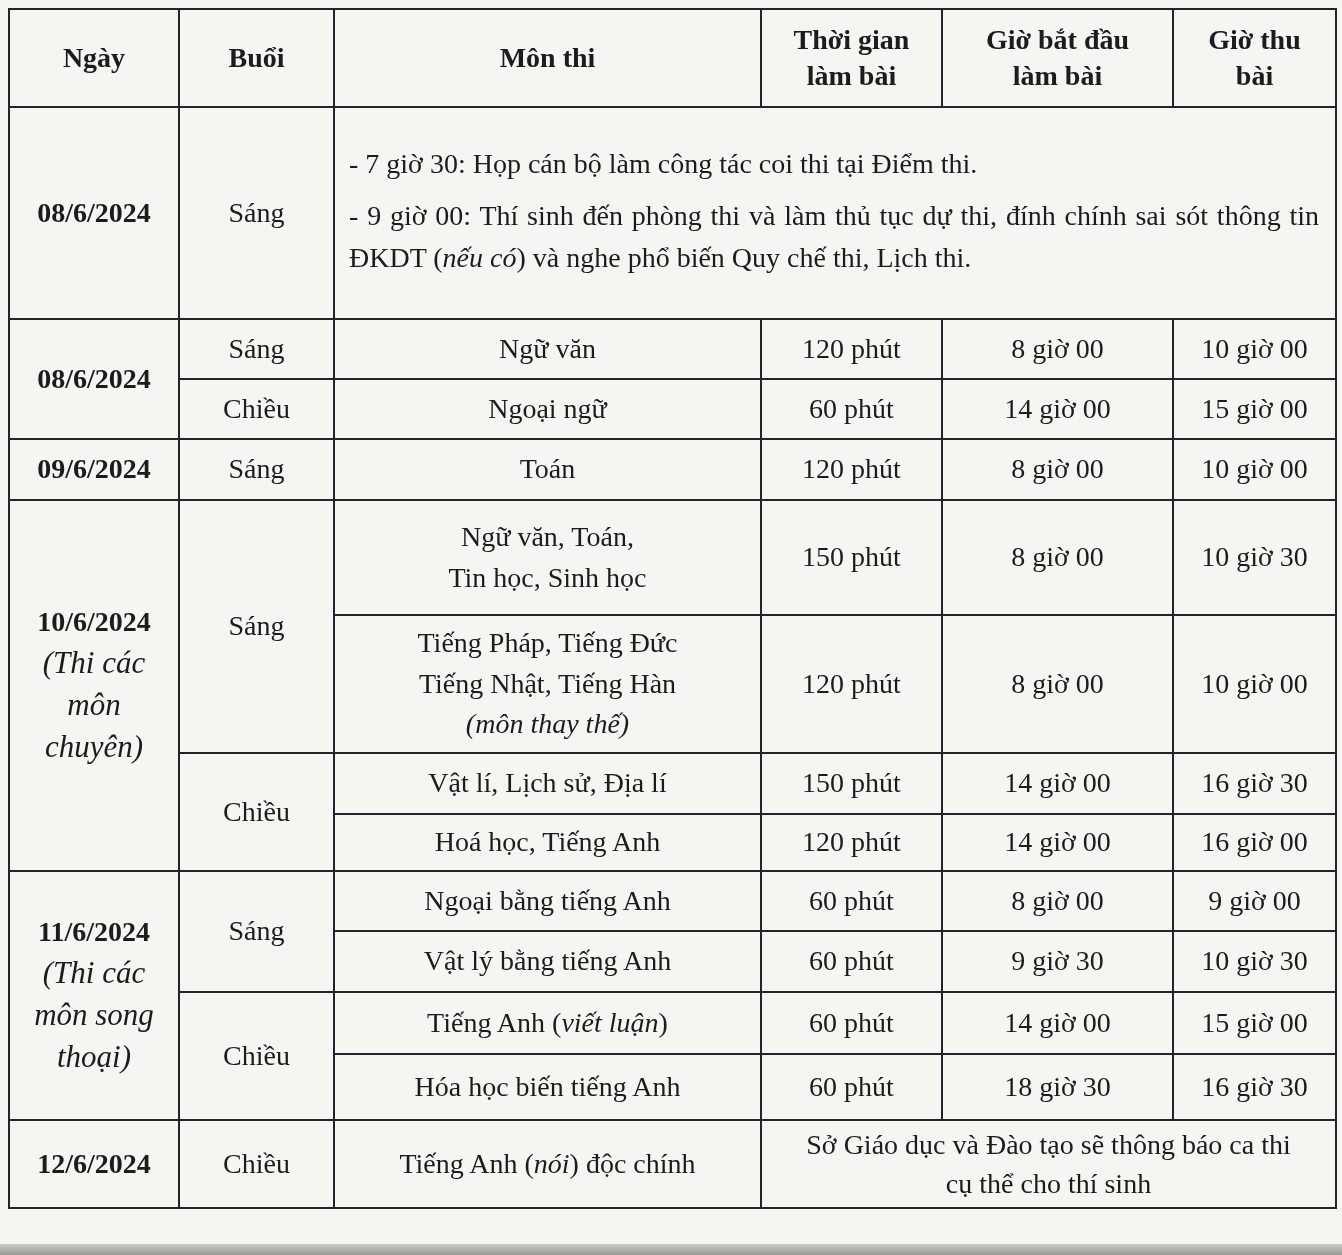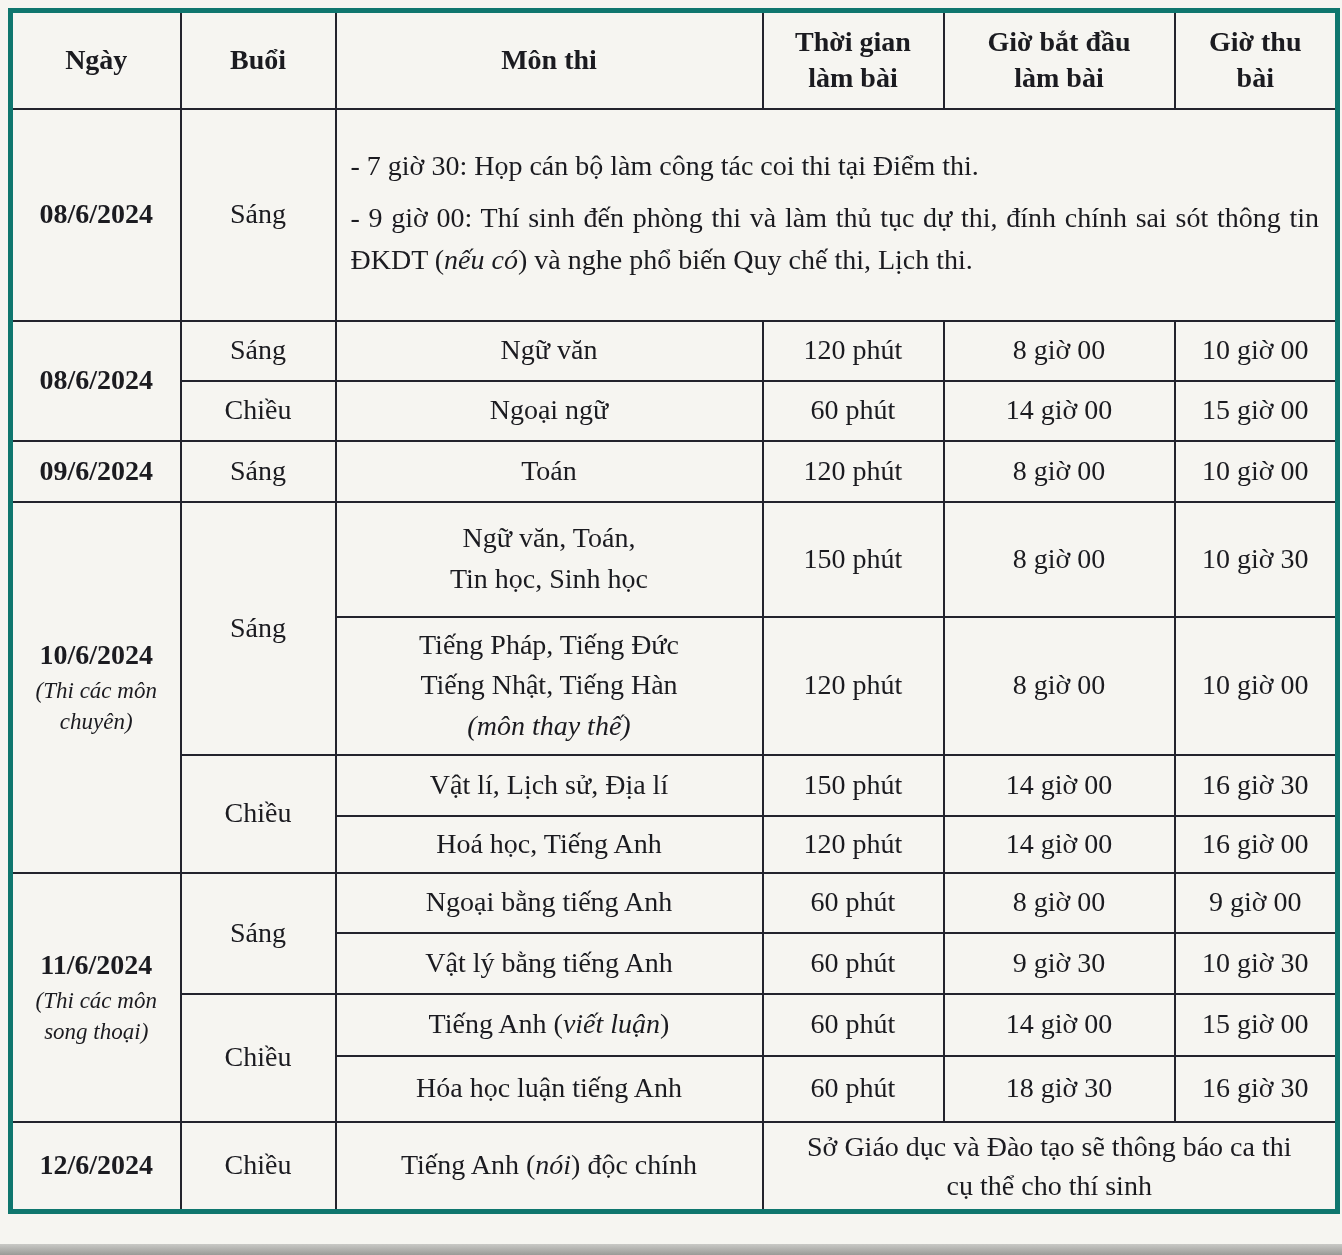--- a/index.html
+++ b/index.html
@@ -11,33 +11,33 @@
     overflow:hidden;
   }
   .page-shade{
     position:absolute;left:0;top:1244px;width:1342px;height:11px;
     background:linear-gradient(#c9c9c6,#9a9a97);
   }
   table.schedule{
     position:absolute;left:8px;top:8px;
     width:1327px;
     border-collapse:collapse;table-layout:fixed;
-    border:5px solid #0f766e;
+    border:2px solid #0f766e;
   }
   th,td{
     border:2px solid #23232d;
     text-align:center;vertical-align:middle;
     padding:2px 6px;
     font-size:28px;line-height:1.3;
   }
   th{font-weight:bold;font-size:28px;}
   .hl{display:block;}
   td.date{font-weight:bold;}
   td.date .note{
-    font-weight:normal;font-style:italic;font-size:23px;line-height:1.35;
+    font-weight:normal;font-style:italic;font-size:31px;line-height:1.35;
     margin-top:2px;
   }
   td.proc{
     text-align:justify;vertical-align:middle;
     padding:6px 16px 6px 14px;
   }
   td.proc p{margin:6px 0 10px 0;line-height:1.5;}
   .subline{display:block;line-height:1.45;}
   .subnote{display:block;font-style:italic;line-height:1.45;}
   td.notice{line-height:1.4;padding:4px 30px;margin-top:48px;}
@@ -170,21 +170,21 @@
       <td>10 giờ 30</td>
     </tr>
     <tr class="h62">
       <td rowspan="2">Chiều</td>
       <td><span>Tiếng Anh (</span><i>viết luận</i><span>)</span></td>
       <td>60 phút</td>
       <td>14 giờ 00</td>
       <td>15 giờ 00</td>
     </tr>
     <tr class="h66">
-      <td>Hóa học luận tiếng Anh</td>
+      <td>Hóa học biến tiếng Anh</td>
       <td>60 phút</td>
       <td>18 giờ 30</td>
       <td>16 giờ 30</td>
     </tr>
 
     <tr class="h104">
       <td class="date">12/6/2024</td>
       <td>Chiều</td>
       <td><span>Tiếng Anh (</span><i>nói</i><span>) độc chính</span></td>
       <td colspan="3" class="notice">Sở Giáo dục và Đào tạo sẽ thông báo ca thi cụ thể cho thí sinh</td>

